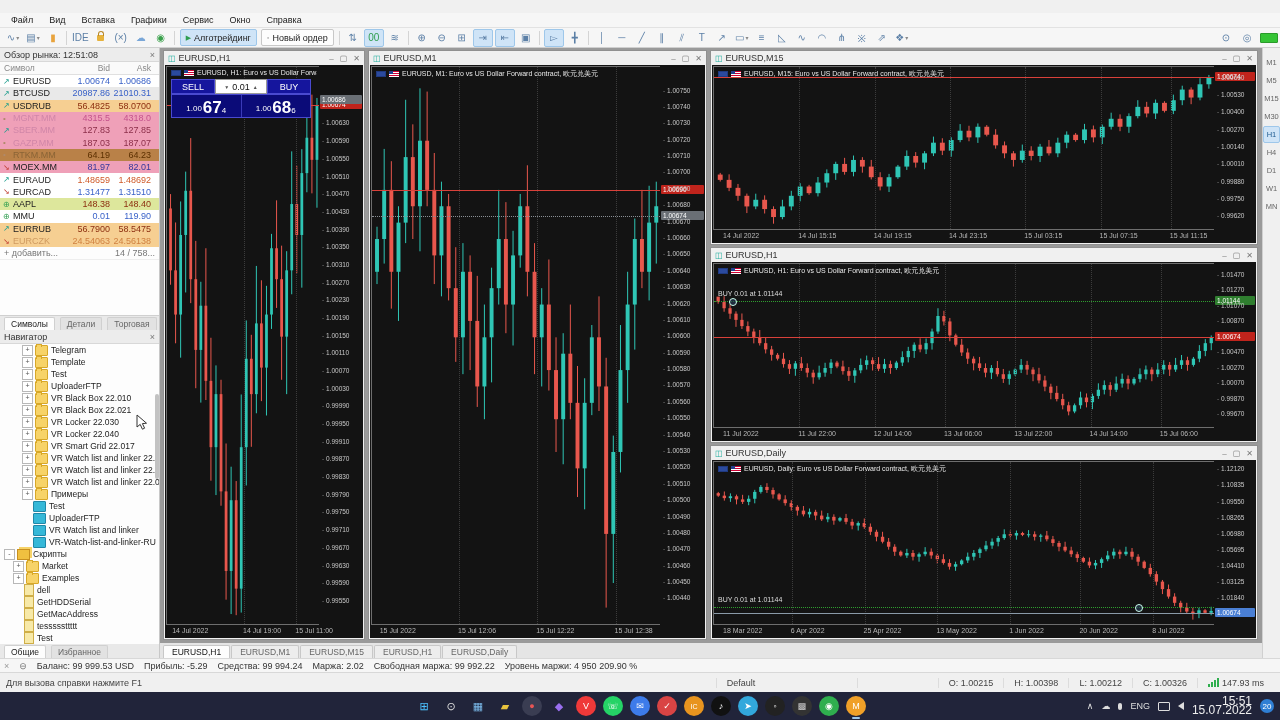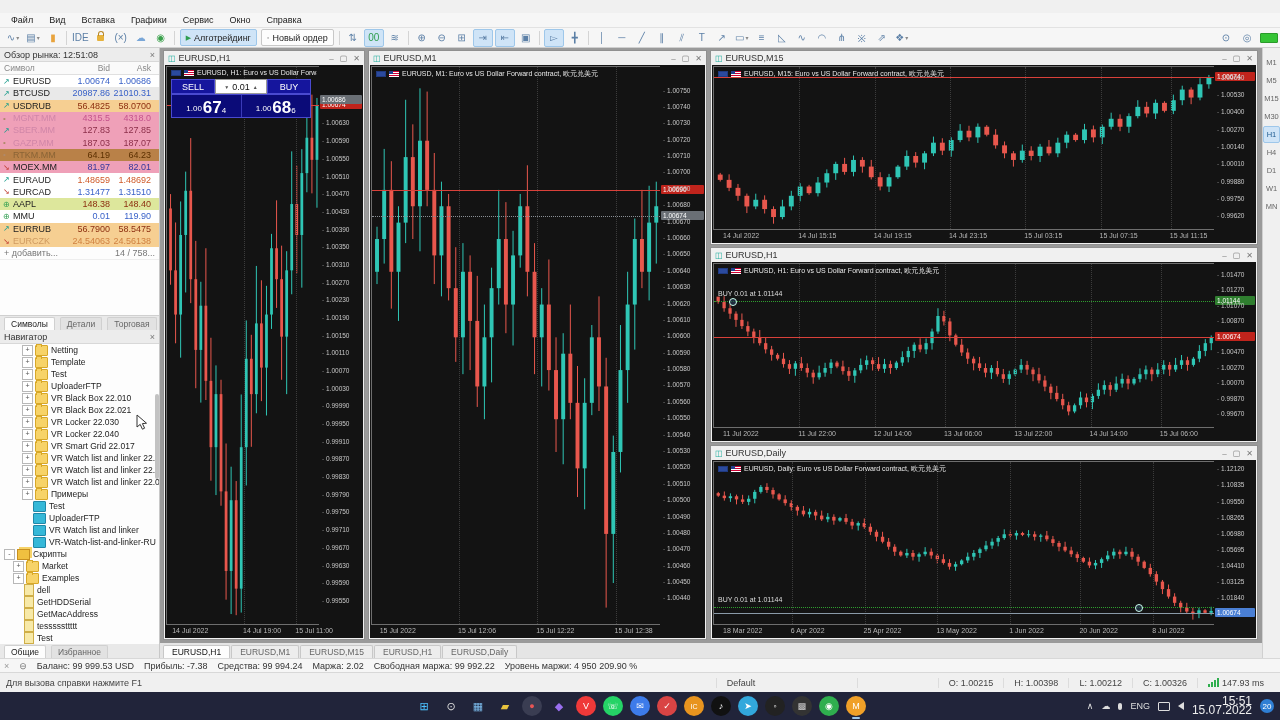--- a/index.html
+++ b/index.html
@@ -333,21 +333,21 @@
         </div>
       <div class="panelhead">
         <span>Навигатор</span>
         <span class="closex">×</span>
       </div>
       <div id="nav-tree">
         <div class="navscroll"></div>
       <div class="trow" style="padding-left: 22px;">
             <span class="texp">+</span>
             <span class="tico folder"></span>
-            <span>Netting</span>
+            <span>Telegram</span>
           </div>
           <div class="trow" style="padding-left: 22px;">
             <span class="texp">+</span>
             <span class="tico folder"></span>
             <span>Template</span>
           </div>
           <div class="trow" style="padding-left: 22px;">
             <span class="texp">+</span>
             <span class="tico folder"></span>
             <span>Test</span>
@@ -1334,21 +1334,21 @@
         <span class="tfbtn">D1</span>
         <span class="tfbtn">W1</span>
         <span class="tfbtn">MN</span>
       </div>
   </div>
 
   <div id="account-bar">
     <span style="color:#999">×</span>
     <span style="color:#777">⊖</span>
   <span>Баланс: 99 999.53 USD</span>
-      <span>Прибыль: -7.38</span>
+      <span>Прибыль: -5.29</span>
       <span>Средства: 99 994.24</span>
       <span>Маржа: 2.02</span>
       <span>Свободная маржа: 99 992.22</span>
       <span>Уровень маржи: 4 950 209.90 %</span>
     </div>
 
   <div id="status-bar">
     <span style="flex:1">Для вызова справки нажмите F1</span>
     <span class="sb-cell" style="width:120px">Default</span>
     <span class="sb-cell" style="width:60px">&nbsp;</span>

